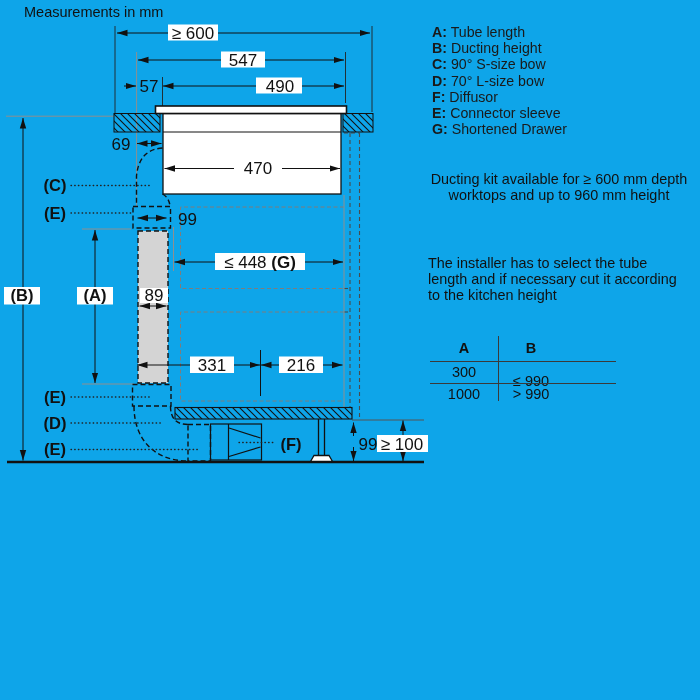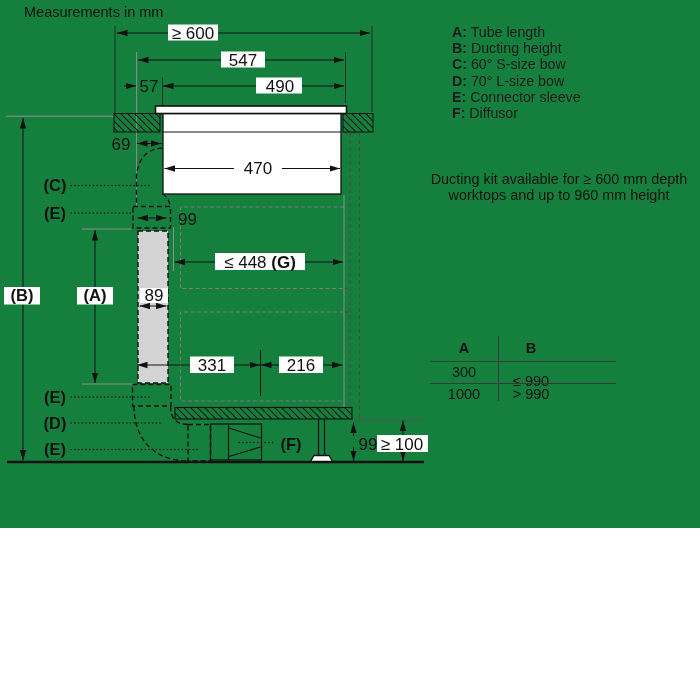--- a/index.html
+++ b/index.html
@@ -1,21 +1,21 @@
 <!DOCTYPE html>
 <html><head>
 <meta charset="utf-8">
 <style>
   html,body{margin:0;padding:0;background:#fff;}
-  #stage{position:relative;width:700px;height:528px;background:#15803d;overflow:hidden;
+  #stage{position:relative;width:700px;height:700px;background:#0ea5e9;overflow:hidden;
          font-family:"Liberation Sans",sans-serif;color:#1a1a1a;}
   .abs{position:absolute;}
   .title{left:24px;top:4px;font-size:14.5px;color:#111;}
   
-  .legend{left:452px;top:24px;font-size:14.2px;line-height:16.2px;white-space:nowrap;}
+  .legend{left:432px;top:24px;font-size:14.2px;line-height:16.2px;white-space:nowrap;}
   .legend .k{font-weight:bold;}
   
   .note{left:428px;width:262px;font-size:14.4px;line-height:16.2px;color:#111;}
   #note1{top:171px;text-align:center;}
   #note2{top:255px;}
   
   .tcell{position:absolute;width:64px;text-align:center;font-size:14.5px;color:#111;}
   .thead{font-weight:bold;}
   .tline{position:absolute;background:#3a3a3a;}
   svg text{font-family:"Liberation Sans",sans-serif;fill:#111;}
@@ -168,27 +168,29 @@
       <text class="ltr" x="55" y="402.5">(E)</text>
       <text class="ltr" x="55" y="428.5">(D)</text>
       <text class="ltr" x="55" y="454.5">(E)</text>
       <text class="ltr" x="291" y="449.5">(F)</text>
     </g>
   </svg>
 
   <div class="abs legend">
     <div><span class="k">A:</span> <span>Tube length</span></div>
     <div><span class="k">B:</span> <span>Ducting height</span></div>
-    <div><span class="k">C:</span> <span>60° S-size bow</span></div>
+    <div><span class="k">C:</span> <span>90° S-size bow</span></div>
     <div><span class="k">D:</span> <span>70° L-size bow</span></div>
+    <div><span class="k">F:</span> <span>Diffusor</span></div>
     <div><span class="k">E:</span> <span>Connector sleeve</span></div>
-    <div><span class="k">F:</span> <span>Diffusor</span></div>
+    <div><span class="k">G:</span> <span>Shortened Drawer</span></div>
   </div>
 
   <div id="note1" class="abs note">Ducting kit available for ≥ 600 mm depth worktops and up to 960 mm height</div>
+  <div id="note2" class="abs note">The installer has to select the tube length and if necessary cut it according to the kitchen height</div>
 
   <div>
     <div class="tcell thead" style="left:432px;top:340px">A</div>
     <div class="tcell thead" style="left:499px;top:340px">B</div>
     <div class="tline" style="left:430px;top:360.5px;width:186px;height:1px"></div>
     <div class="tcell" style="left:432px;top:363.5px">300</div>
     <div class="tcell" style="left:499px;top:373px">≤ 990</div>
     <div class="tline" style="left:430px;top:382.5px;width:186px;height:1px"></div>
     <div class="tcell" style="left:432px;top:385.5px">1000</div>
     <div class="tcell" style="left:499px;top:385.5px">&gt; 990</div>

